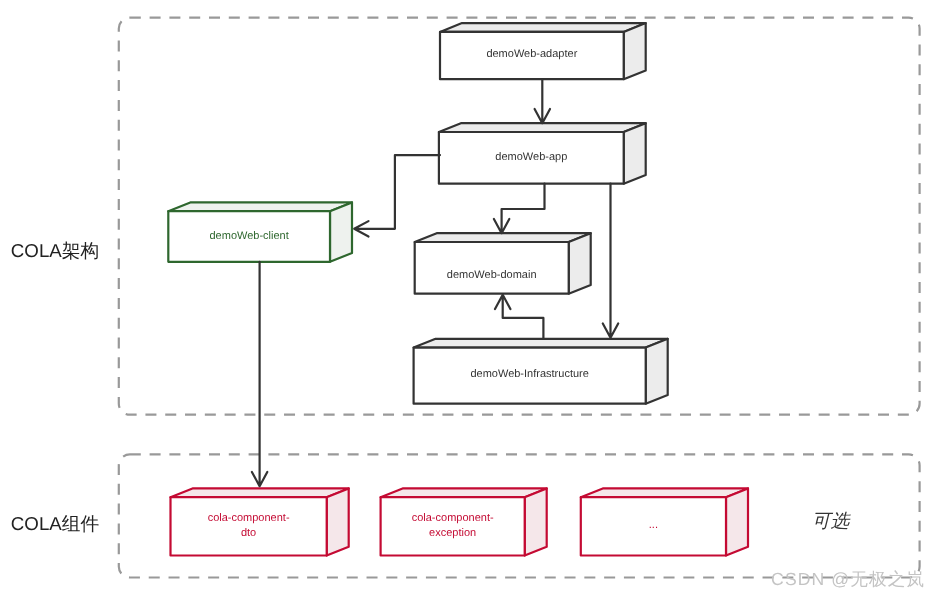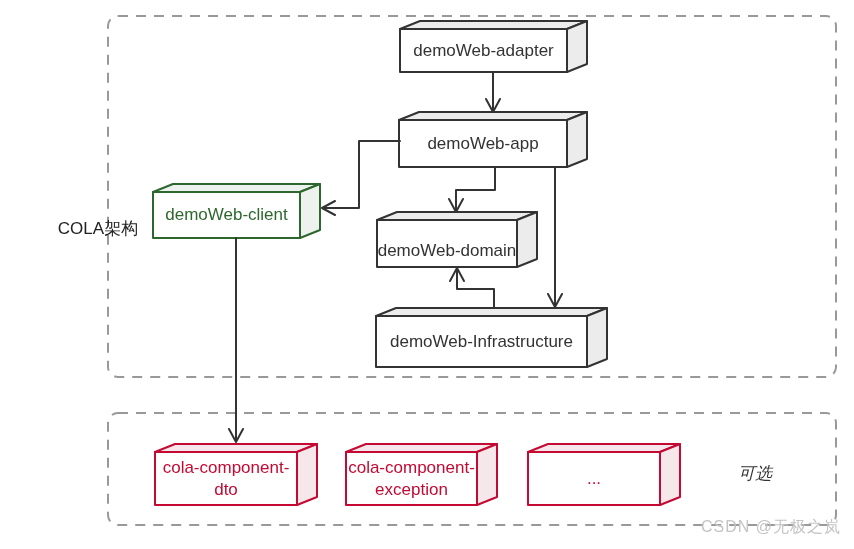--- a/index.html
+++ b/index.html
@@ -8,36 +8,35 @@
     width:854px; height:549px;
     background:#ffffff;
     font-family:"Liberation Sans", sans-serif;
     overflow:hidden;
   }
   .canvas svg { position:absolute; left:0; top:0; }
   .label {
     position:absolute;
     display:flex; align-items:center; justify-content:center;
     text-align:center;
-    font-size:17px;
+    font-size:10px;
     color:#333333;
     white-space:pre-line;
     line-height:1.25;
     pointer-events:none;
   }
   .label.green { color:#2e672e; }
   .label.red   { color:#c40a33; }
   .section-label {
     position:absolute;
     font-size:17px;
     font-weight:500;
     color:#222222;
     text-align:center;
     width:100px;
-    padding-left:48px;
   }
   .note-label {
     position:absolute;
     font-size:17px;
     color:#333333;
     font-style:italic;
   }
   .watermark {
     position:absolute;
     font-size:16px;
@@ -119,18 +118,19 @@
   <div class="label green" style="left:153px; top:192px; width:147px; height:46px;">demoWeb-client</div>
   <div class="label" style="left:377px; top:220px; width:140px; height:62px;">demoWeb-domain</div>
   <div class="label" style="left:376px; top:316px; width:211px; height:51px;border-radius:20px;">demoWeb-Infrastructure</div>
   <div class="label red" style="left:155px; top:452px; width:142px; height:53px;">cola-component-
 dto</div>
   <div class="label red" style="left:346px; top:452px; width:131px; height:53px;">cola-component-
 exception</div>
   <div class="label red" style="left:528px; top:452px; width:132px; height:53px;">...</div>
 
   <div class="section-label" style="left:0px; top:217px;">COLA架构</div>
+  <div class="section-label" style="left:0px; top:465px;">COLA组件</div>
 
   <div class="note-label" style="left:738px; top:462px;">可选</div>
 
   <div class="watermark" style="left:701px; top:517px;">CSDN @无极之岚</div>
 
 </div>
 
 </body></html>

